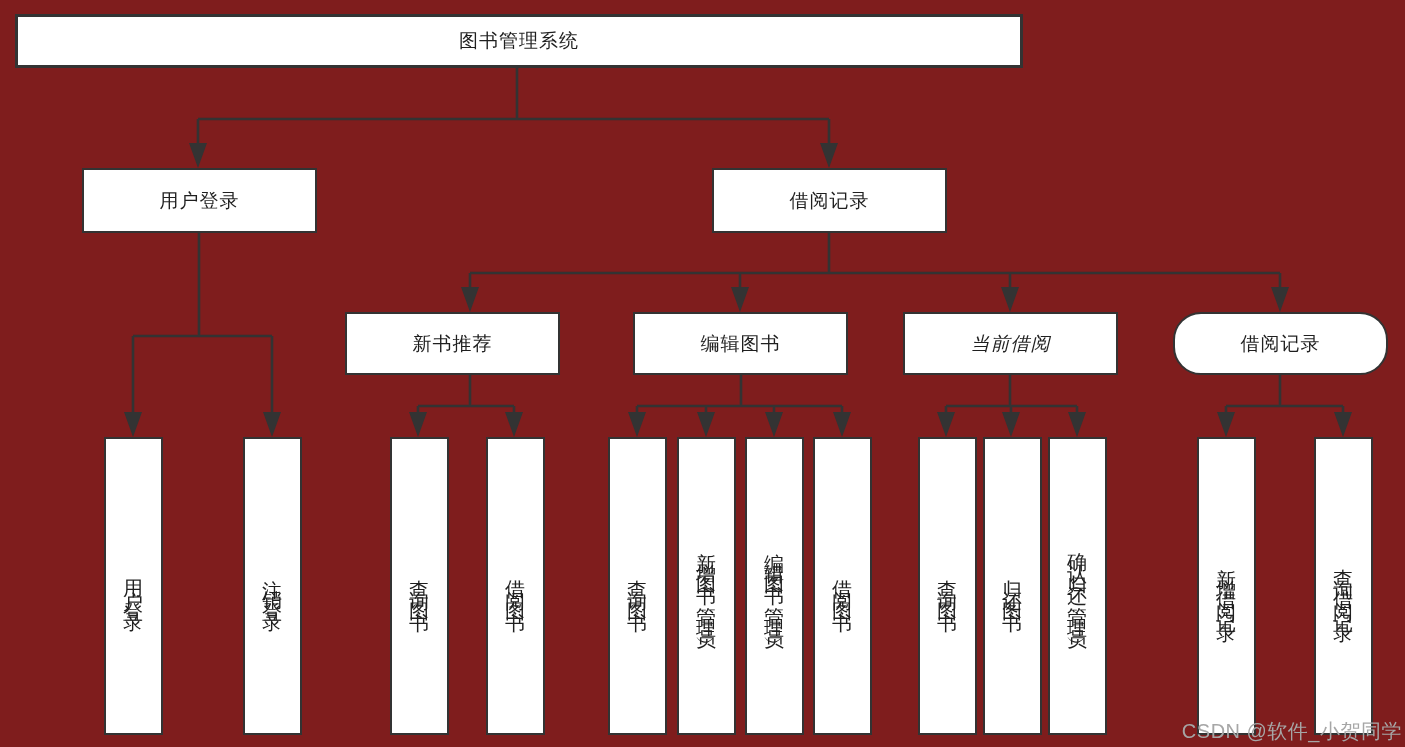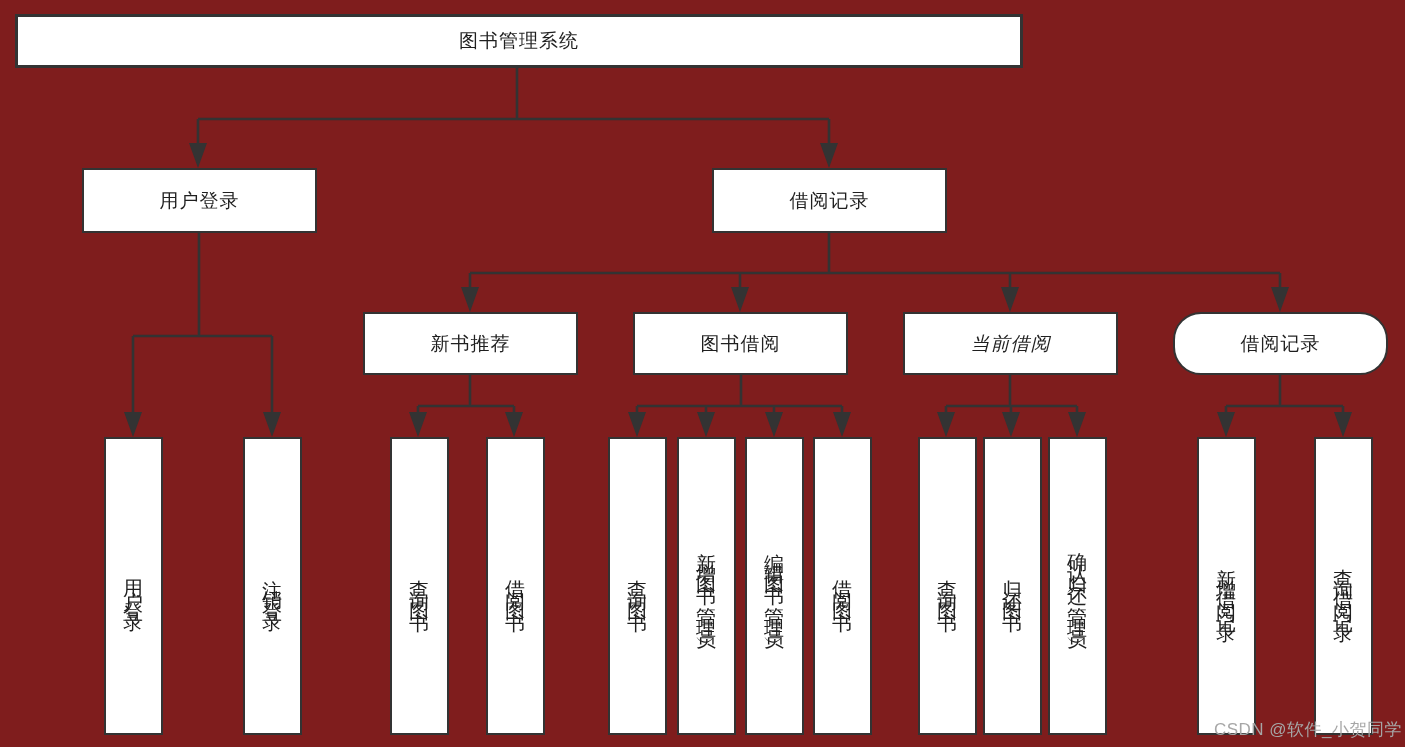--- a/index.html
+++ b/index.html
@@ -12,21 +12,21 @@
     position:absolute;background:#ffffff;border:2px solid #333333;box-sizing:border-box;
     display:flex;align-items:center;justify-content:center;
     color:#1f1f1f;text-align:center;
   }
   .box.h{font-size:19px;font-weight:500;letter-spacing:1px;}
   .box.root{left:15px;top:14px;width:1008px;height:54px;border-width:3px;}
   .box.l2{height:65px;width:235px;top:168px;}
   .pos-user-login{left:82px;}
   .pos-book-mgmt{left:712px;}
   .box.l3{height:63px;width:215px;top:312px;}
-  .pos-new-book{left:363px;}
+  .pos-new-book{left:345px;}
   .pos-book-borrow{left:633px;}
   .pos-current-borrow{left:903px;font-style:italic;}
   .pos-borrow-records{left:1173px;border-radius:28px;}
   .box.v{
     top:437px;height:298px;width:59px;
     writing-mode:vertical-rl;text-orientation:mixed;
     font-size:20px;font-weight:500;letter-spacing:11px;line-height:1.0;
   }
   .pos-leaf-1{left:104px;}
   .pos-leaf-2{left:243px;}
@@ -36,21 +36,21 @@
   .pos-leaf-6{left:677px;}
   .pos-leaf-7{left:745px;}
   .pos-leaf-8{left:813px;}
   .pos-leaf-9{left:918px;}
   .pos-leaf-10{left:983px;}
   .pos-leaf-11{left:1048px;}
   .pos-leaf-12{left:1197px;width:58px;}
   .pos-leaf-13{left:1314px;width:58px;}
   .watermark{
     position:absolute;right:3px;top:718px;width:400px;
-    text-align:right;font-size:17px;color:#a6a6a6;letter-spacing:0.5px;
+    text-align:right;font-size:20px;color:#a6a6a6;letter-spacing:0.5px;
   }
 </style>
 </head>
 <body>
 
 <div class="canvas">
 
   <svg class="connectors" viewBox="0 0 1405 747">
     <g>
       <path d="M517 68 V119 M198 119 H829 M198 119 V145 M829 119 V145"></path>
@@ -93,21 +93,21 @@
       <polygon points="1334,412 1352,412 1343,437"></polygon>
     </g>
   </svg>
 
   <div class="box h root">图书管理系统</div>
 
   <div class="box h l2 pos-user-login">用户登录</div>
   <div class="box h l2 pos-book-mgmt">借阅记录</div>
 
   <div class="box h l3 pos-new-book">新书推荐</div>
-  <div class="box h l3 pos-book-borrow">图书借阅</div>
+  <div class="box h l3 pos-book-borrow">编辑图书</div>
   <div class="box h l3 pos-current-borrow">当前借阅</div>
   <div class="box h l3 pos-borrow-records">借阅记录</div>
 
   <div class="box v pos-leaf-1">用户登录</div>
   <div class="box v pos-leaf-2">注销登录</div>
 
   <div class="box v pos-leaf-3">查询图书</div>
   <div class="box v pos-leaf-4">借阅图书</div>
 
   <div class="box v pos-leaf-5">查询图书</div>

